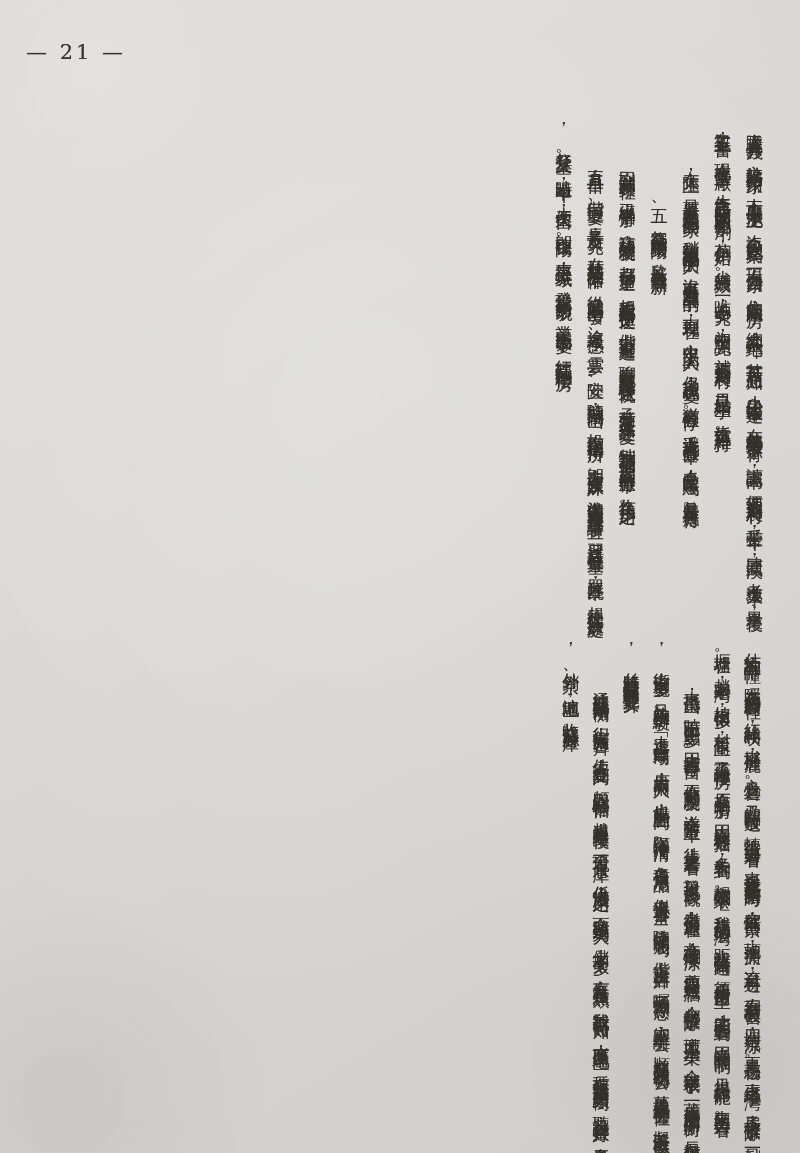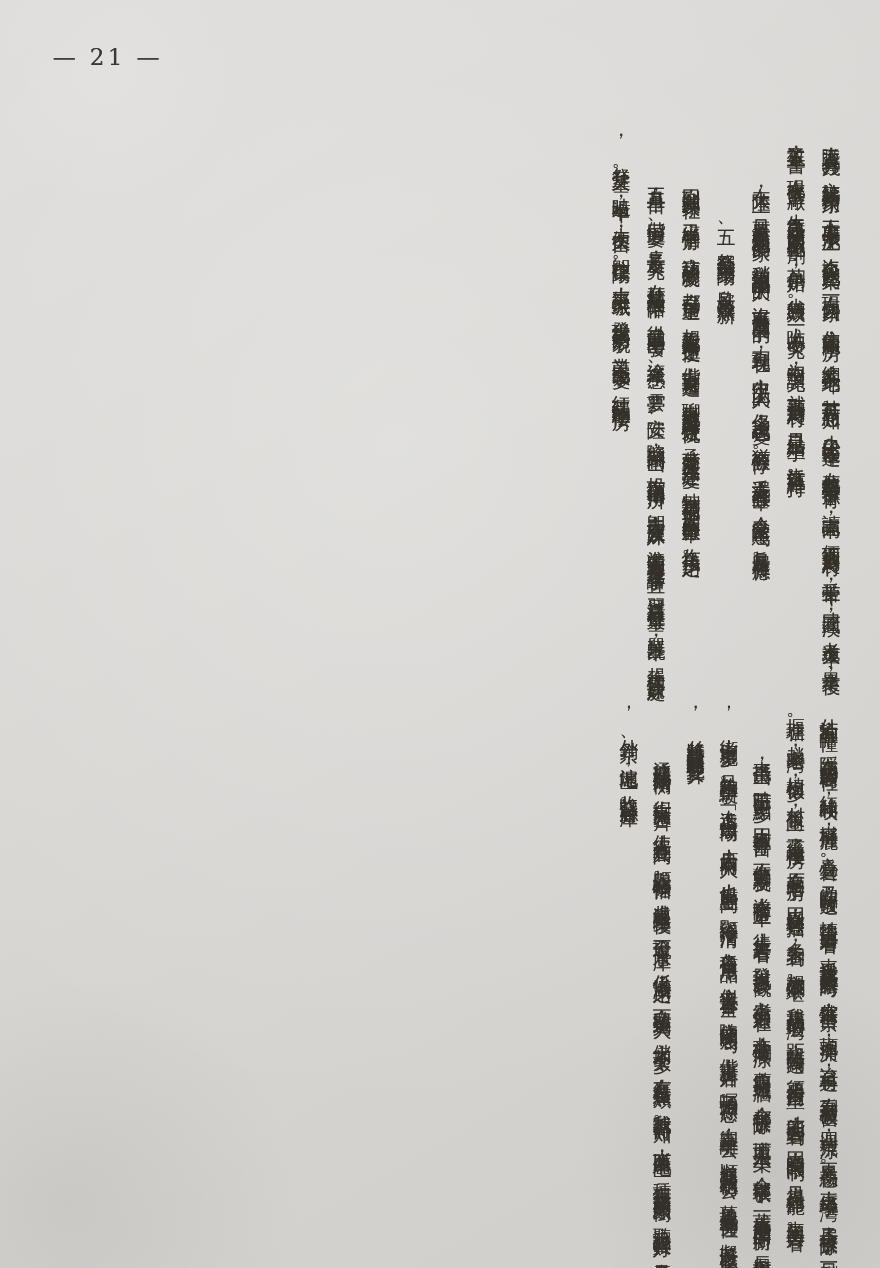--- a/index.html
+++ b/index.html
@@ -23,21 +23,21 @@
     position: absolute;
     inset: 0;
     pointer-events: none;
     background:
       radial-gradient(circle 180px at 12% 6%, rgba(255,255,255,0.10), rgba(255,255,255,0) 70%),
       radial-gradient(circle 260px at 88% 92%, rgba(0,0,0,0.06), rgba(0,0,0,0) 70%),
       radial-gradient(circle 300px at 8% 95%, rgba(0,0,0,0.05), rgba(0,0,0,0) 70%);
   }
   .page-number {
     position: absolute;
-    left: 48px;
+    left: 26px;
     top: 40px;
     font-size: 21px;
     letter-spacing: 3px;
     color: #3a3733;
     text-shadow: 0 0 0.5px rgba(45,42,38,0.6);
   }
   .vblock {
     position: absolute;
     writing-mode: vertical-rl;
     text-orientation: mixed;

